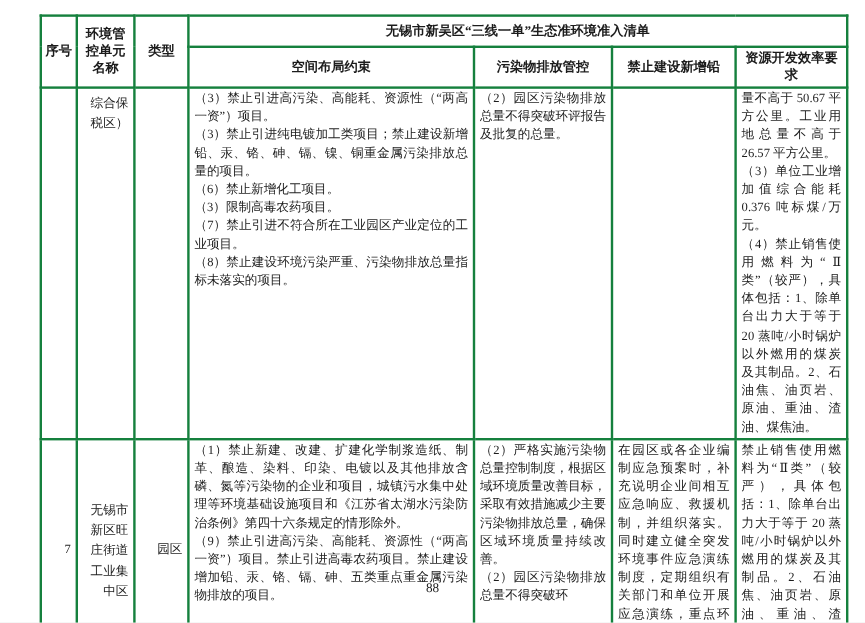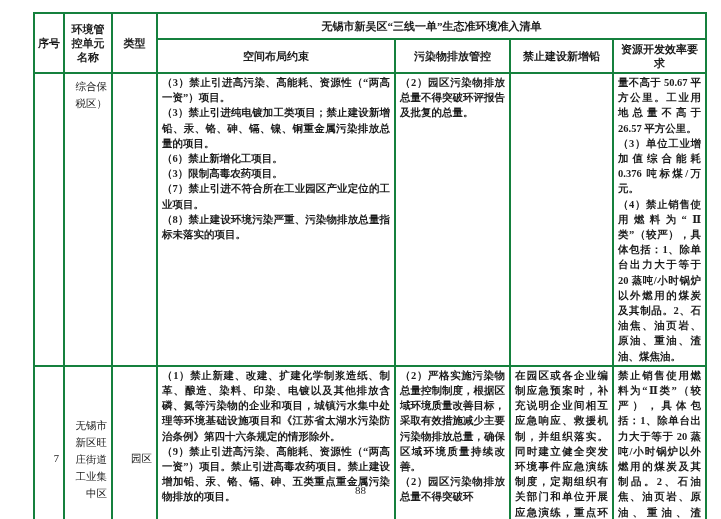--- a/index.html
+++ b/index.html
@@ -43,21 +43,21 @@
     font-size: 11px;
     line-height: 14px;
     padding: 2px 2px;
   }
   tr.banner-row th { height: 20px; }
   tr.subheader-row th { height: 26px; }
 
   td.center { text-align: right; font-family: Liberation Serif, serif; }
   td.v-mid  { vertical-align: middle; }
   td.v-top  { vertical-align: top; padding-top: 4px; }
-  td.textcell { text-align: justify; font-weight: bold; }
+  td.textcell { text-align: justify; }
   td.textcell .para { margin: 0; text-align: justify; }
   tr.body-row-1 { height: 272px; }
   tr.body-row-2 { height: 140px; }
   td.namecell { line-height: 17px; }
 
   .page-number {
     position: absolute;
     left: 0; right: 0;
     top: 484px;
     text-align: center;

